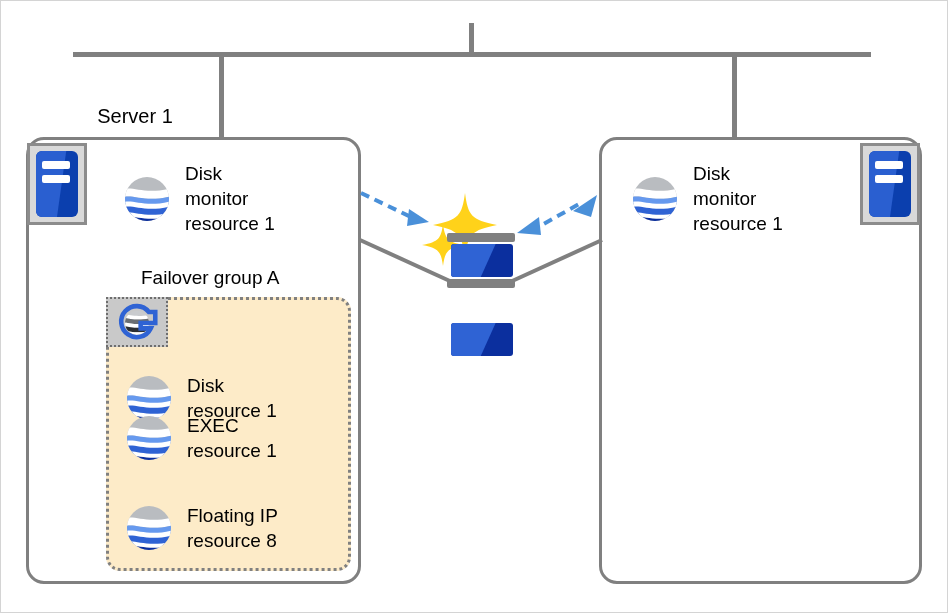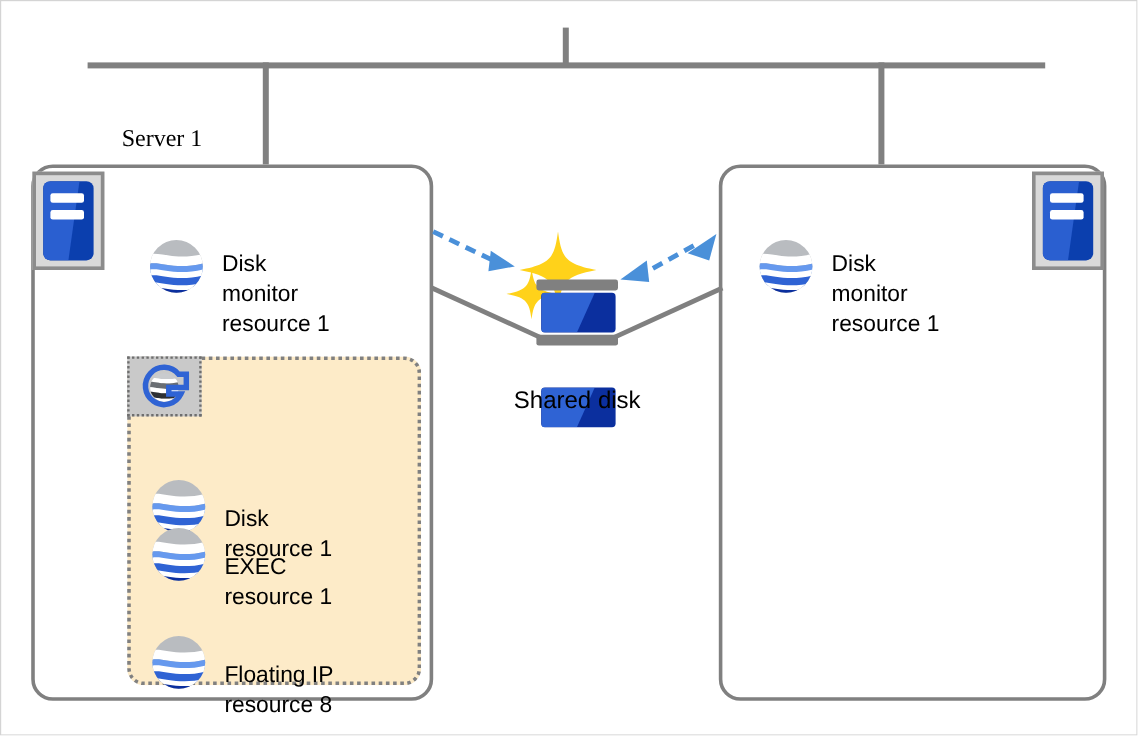--- a/index.html
+++ b/index.html
@@ -37,21 +37,20 @@
     border-radius: 18px;
     background: #ffffff;
     box-sizing: border-box;
   }
 
   .server-label {
     font-size: 20px;
     color: #000000;
     white-space: nowrap;
     text-align: center;
-    font-family: Liberation Serif, serif;
   }
 
   
   .srv-icon {
     width: 60px;
     height: 82px;
     background: #d9d9d9;
     border: 3px solid #8c8c8c;
     box-sizing: border-box;
     padding: 5px 6px;
@@ -93,21 +92,20 @@
   .res-row {
     display: flex;
     align-items: center;
     gap: 14px;
   }
   .res-text {
     font-size: 19px;
     line-height: 25px;
     color: #000000;
     white-space: pre-line;
-    margin-top: 47px;
   }
 
   
   .fg-label {
     font-size: 19px;
     color: #000000;
     white-space: nowrap;
   }
   .fg-box {
     background: #fdebc8;
@@ -191,20 +189,21 @@
           <path d="M-4 40 C 8 32, 20 46, 52 36 L52 41 C 20 51, 8 37, -4 47 Z" fill="#ffffff"></path>
           <path d="M-4 44 C 8 36, 20 50, 52 40 L52 56 L-4 56 Z" fill="#0b2f9e"></path>
         </g>
       </svg>
     </span>
     <span class="res-text">Disk
 monitor
 resource 1</span>
   </div>
 
+  <div class="abs fg-label" style="left:140px; top:266px;">Failover group A</div>
 
   <div class="abs fg-box" style="left:105px; top:296px; width:245px; height:274px;"></div>
 
   <div class="abs fg-icon-wrap" style="left:105px; top:296px;">
     <span>
       <svg viewBox="0 0 46 46" width="42" height="42" aria-hidden="true">
         <defs>
           <clipPath id="gclip2">
               <circle cx="23" cy="24" r="13"></circle>
             </clipPath>
@@ -347,15 +346,14 @@
   </svg>
   <svg class="abs" style="left:419px; top:221px;" width="46" height="46" viewBox="0 0 46 46">
     <path d="M23 2 C 25 16, 27 20, 44 23 C 27 26, 25 30, 23 44 C 21 30, 19 26, 2 23 C 19 20, 21 16, 23 2 Z" fill="#ffd21a"></path>
   </svg>
 
   <div class="abs disk-bar" style="left:446px; top:232px; width:68px; height:9px;"></div>
   <div class="abs disk-block" style="left:450px; top:243px; width:62px; height:33px;"></div>
   <div class="abs disk-bar" style="left:446px; top:278px; width:68px; height:9px;"></div>
   <div class="abs disk-block" style="left:450px; top:289px; width:62px; height:33px;"></div>
 
-  <div class="abs disk-label" style="left:400px; top:322px; width:160px;">Shared disk</div>
 
 </div>
 
 </body></html>

